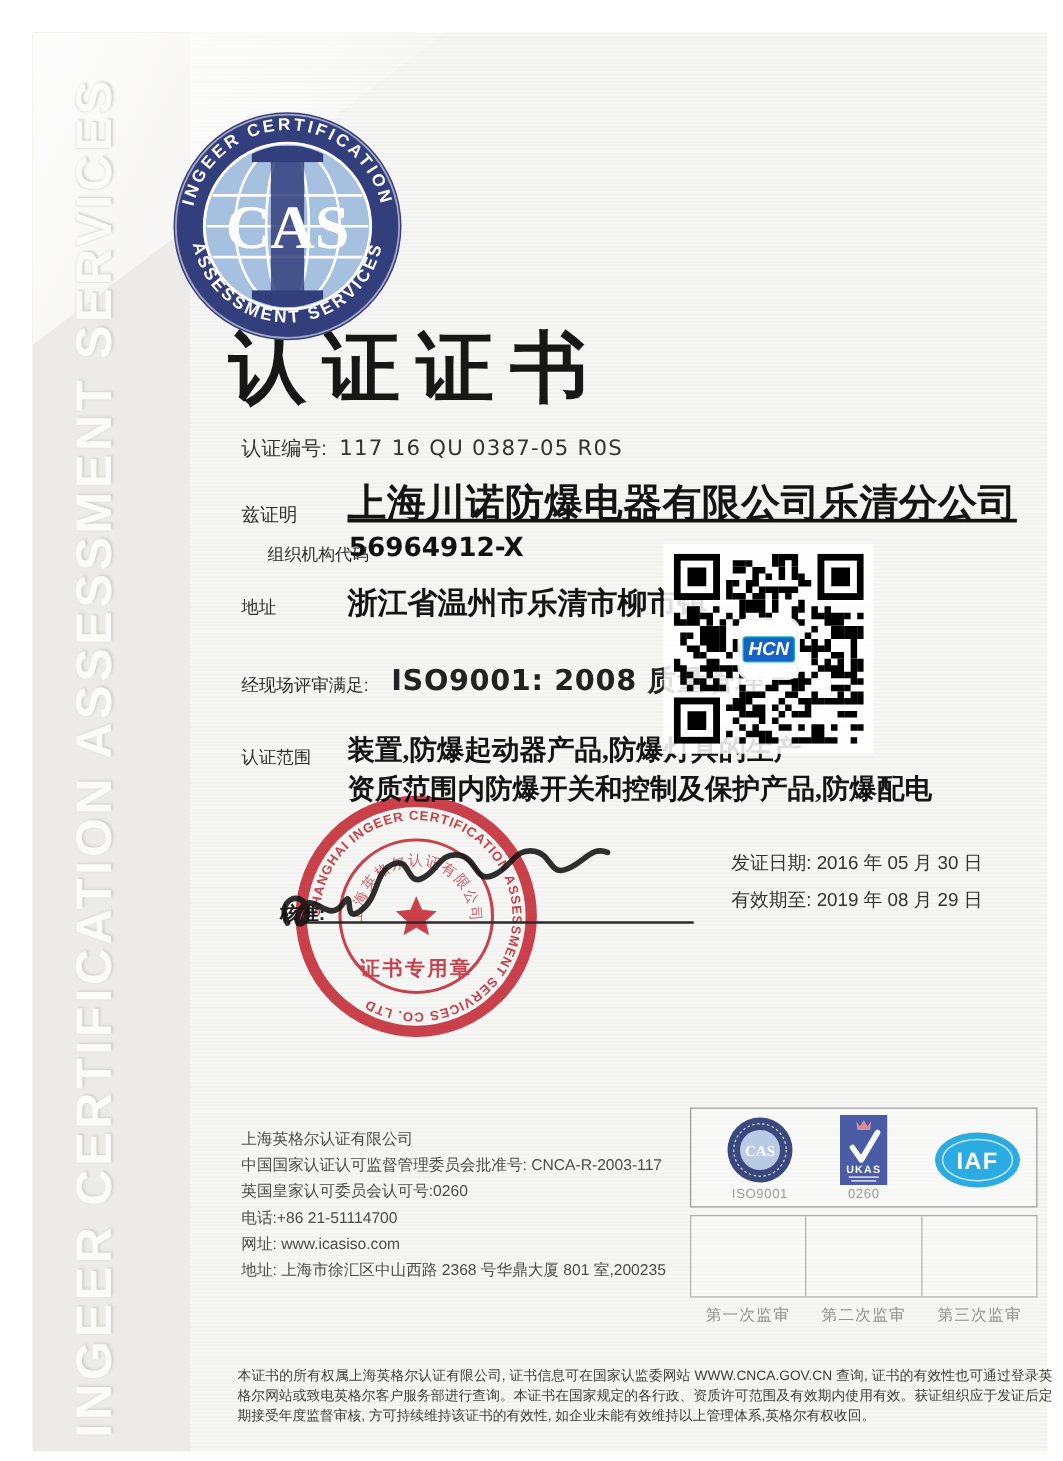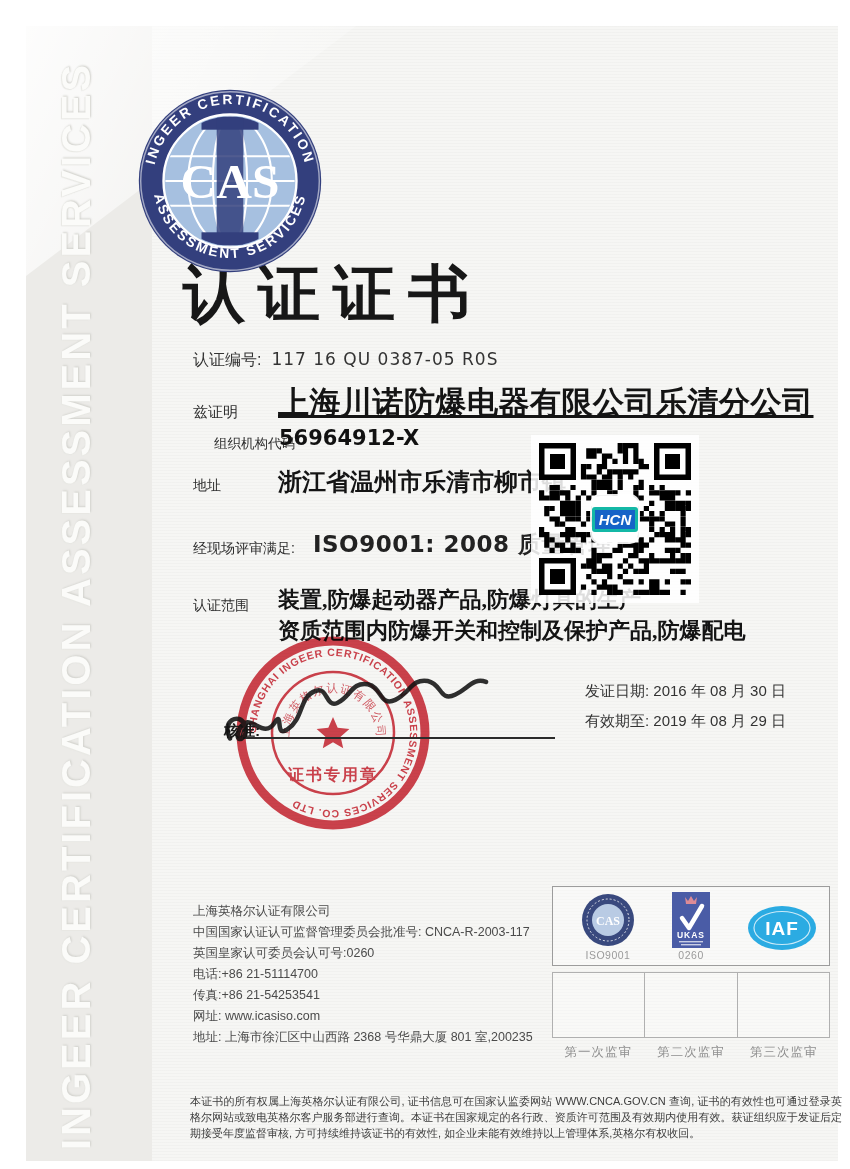--- a/index.html
+++ b/index.html
@@ -42,21 +42,21 @@
     font-family:"DejaVu Sans", sans-serif; letter-spacing:0.5px; z-index:1; }
 
   .row-scope-label { left:193px; top:597px; }
   .scope { left:278px; top:584px; font-size:22px; line-height:31px; z-index:2; }
 
   .qr { left:531px; top:435px; width:168px; height:168px; background:rgba(255,255,255,0.86);
     padding:8px; z-index:5; }
   .qr-logo { position:absolute; left:61px; top:61px; width:46px; height:46px; background:#fff;
     border-radius:8px; box-shadow:0 0 0 2px rgba(255,255,255,0.9); display:flex; align-items:center; justify-content:center;
     font-weight:800; font-style:italic; font-size:15px; color:#fff; }
-  .qr-logo span { background:#1663c7; padding:1px 4px; border-radius:3px; border:3px solid #14b8a6; }
+  .qr-logo span { background:#1663c7; padding:1px 4px; border-radius:3px; border:1px solid #14b8a6; }
 
   .dates { left:585px; top:676px; font-size:15px; color:#333; line-height:30px; }
 
   .approve { left:200px; top:721px; font-size:15.5px; font-weight:bold; color:#1d1d1d; z-index:8;margin-left:24px; }
   .approve-line { left:243px; top:737px; width:312px; height:1.5px; background:#2b2b2b; z-index:8; }
 
   .stamp { left:228px; top:628px; width:210px; height:210px; z-index:7; opacity:0.93;
     mix-blend-mode:multiply; }
   .signature { left:220px; top:655px; width:280px; height:110px; z-index:9; transform:rotate(-5deg); }
 
@@ -164,21 +164,21 @@
     </g>
   </svg>
   <div class="qr-logo">
     <span>HCN</span>
   </div>
 </div>
 
 <div class="dates abs">
   <div>
     <span>发证日期:</span>
-    <span>2016 年 08 月 30 日</span>
+    <span>2016 年 05 月 30 日</span>
   </div>
   <div>
     <span>有效期至:</span>
     <span>2019 年 08 月 29 日</span>
   </div>
 </div>
 
 <div class="approve abs">核准:</div>
 <div class="approve-line abs"></div>
 
@@ -201,21 +201,20 @@
 
 <svg class="signature abs" viewBox="0 0 280 110">
   <path d="M8,72 C0,54 20,46 24,60 C28,74 10,80 18,64 C30,44 40,78 54,60 C64,48 52,76 66,68 C84,58 80,36 98,32 C110,29 106,50 118,46 C132,41 134,26 150,30 C164,34 160,54 176,48 C192,42 194,28 210,32 C224,36 220,54 236,48 C250,43 256,32 268,38" fill="none" stroke="#121212" stroke-width="4.5" stroke-linecap="round" opacity="0.88"></path>
 </svg>
 
 <div class="issuer abs">
   <div>上海英格尔认证有限公司</div>
   <div>中国国家认证认可监督管理委员会批准号: CNCA-R-2003-117</div>
   <div>英国皇家认可委员会认可号:0260</div>
   <div>电话:+86 21-51114700</div>
-  <div>传真:+86 21-54253541</div>
   <div>网址: www.icasiso.com</div>
   <div>地址: 上海市徐汇区中山西路 2368 号华鼎大厦 801 室,200235</div>
 </div>
 
 <div class="logo-box abs">
   <div class="logo-col col-cas">
     <svg width="56" height="56" viewBox="0 0 56 56">
       <circle cx="28" cy="28" r="26" fill="#39497e"></circle>
       <circle cx="28" cy="28" r="21" fill="none" stroke="rgba(255,255,255,0.8)" stroke-width="1" stroke-dasharray="2,2"></circle>
       <circle cx="28" cy="28" r="16" fill="#b9cbe4"></circle>

